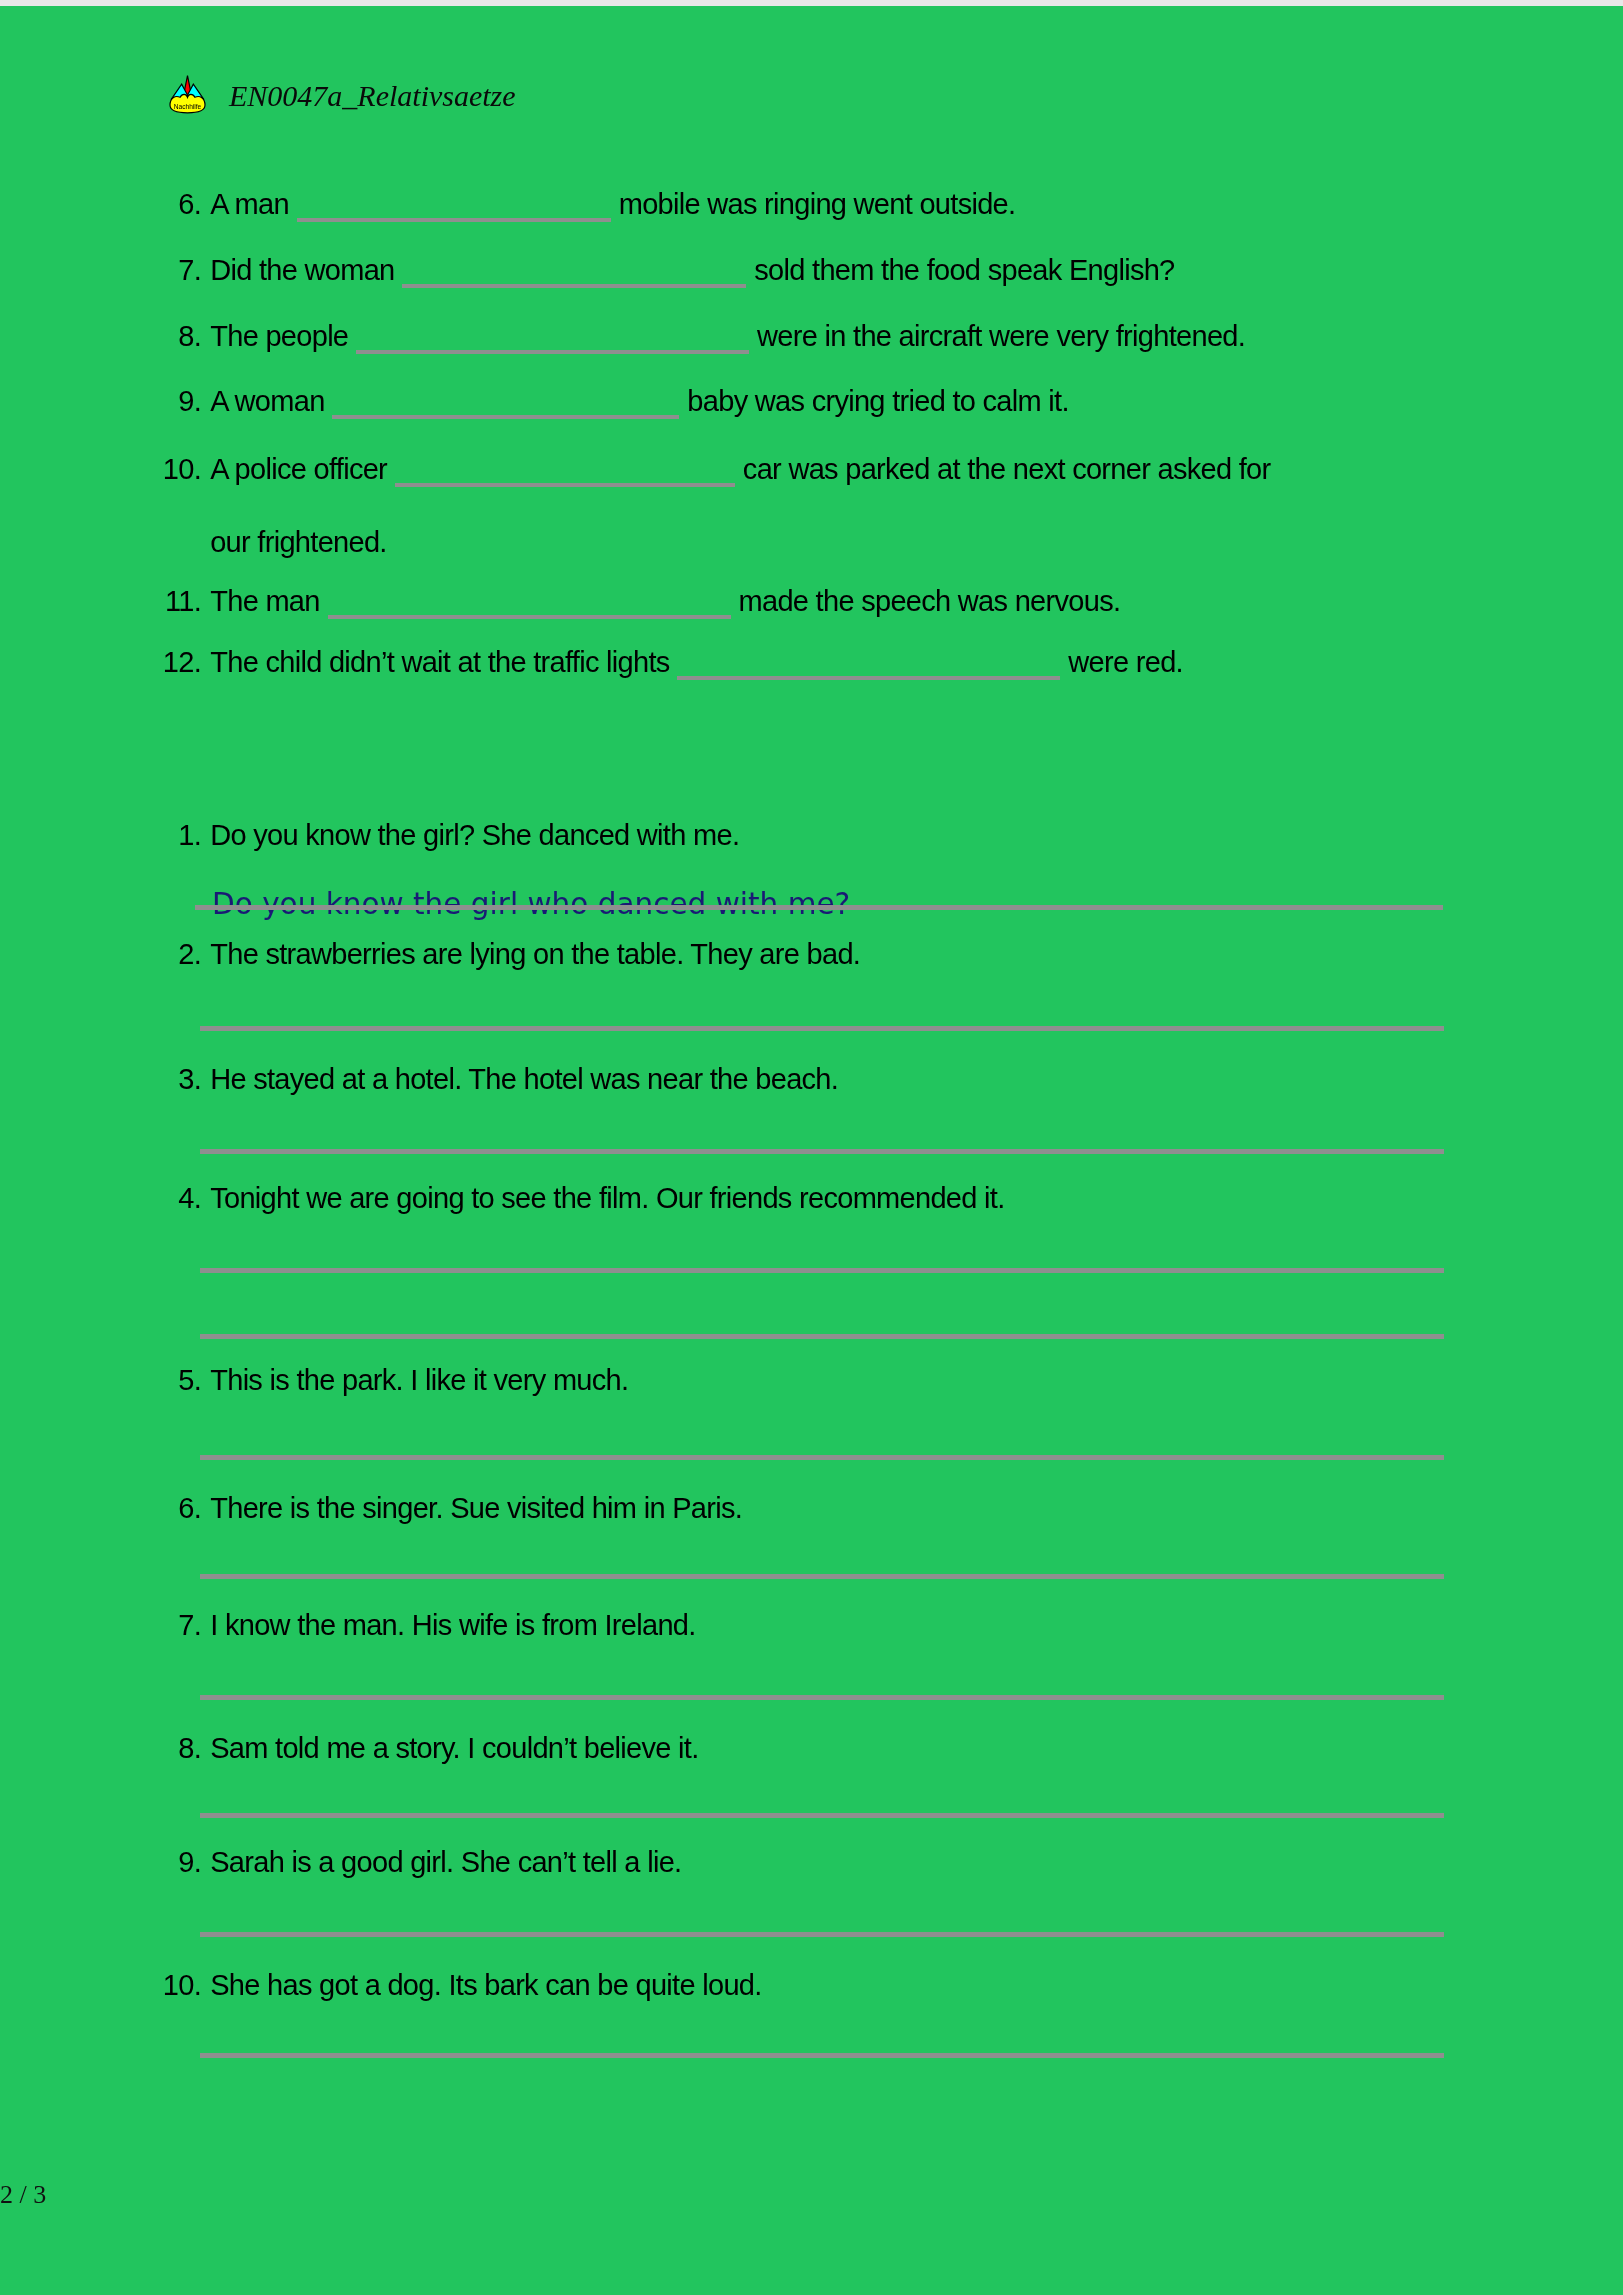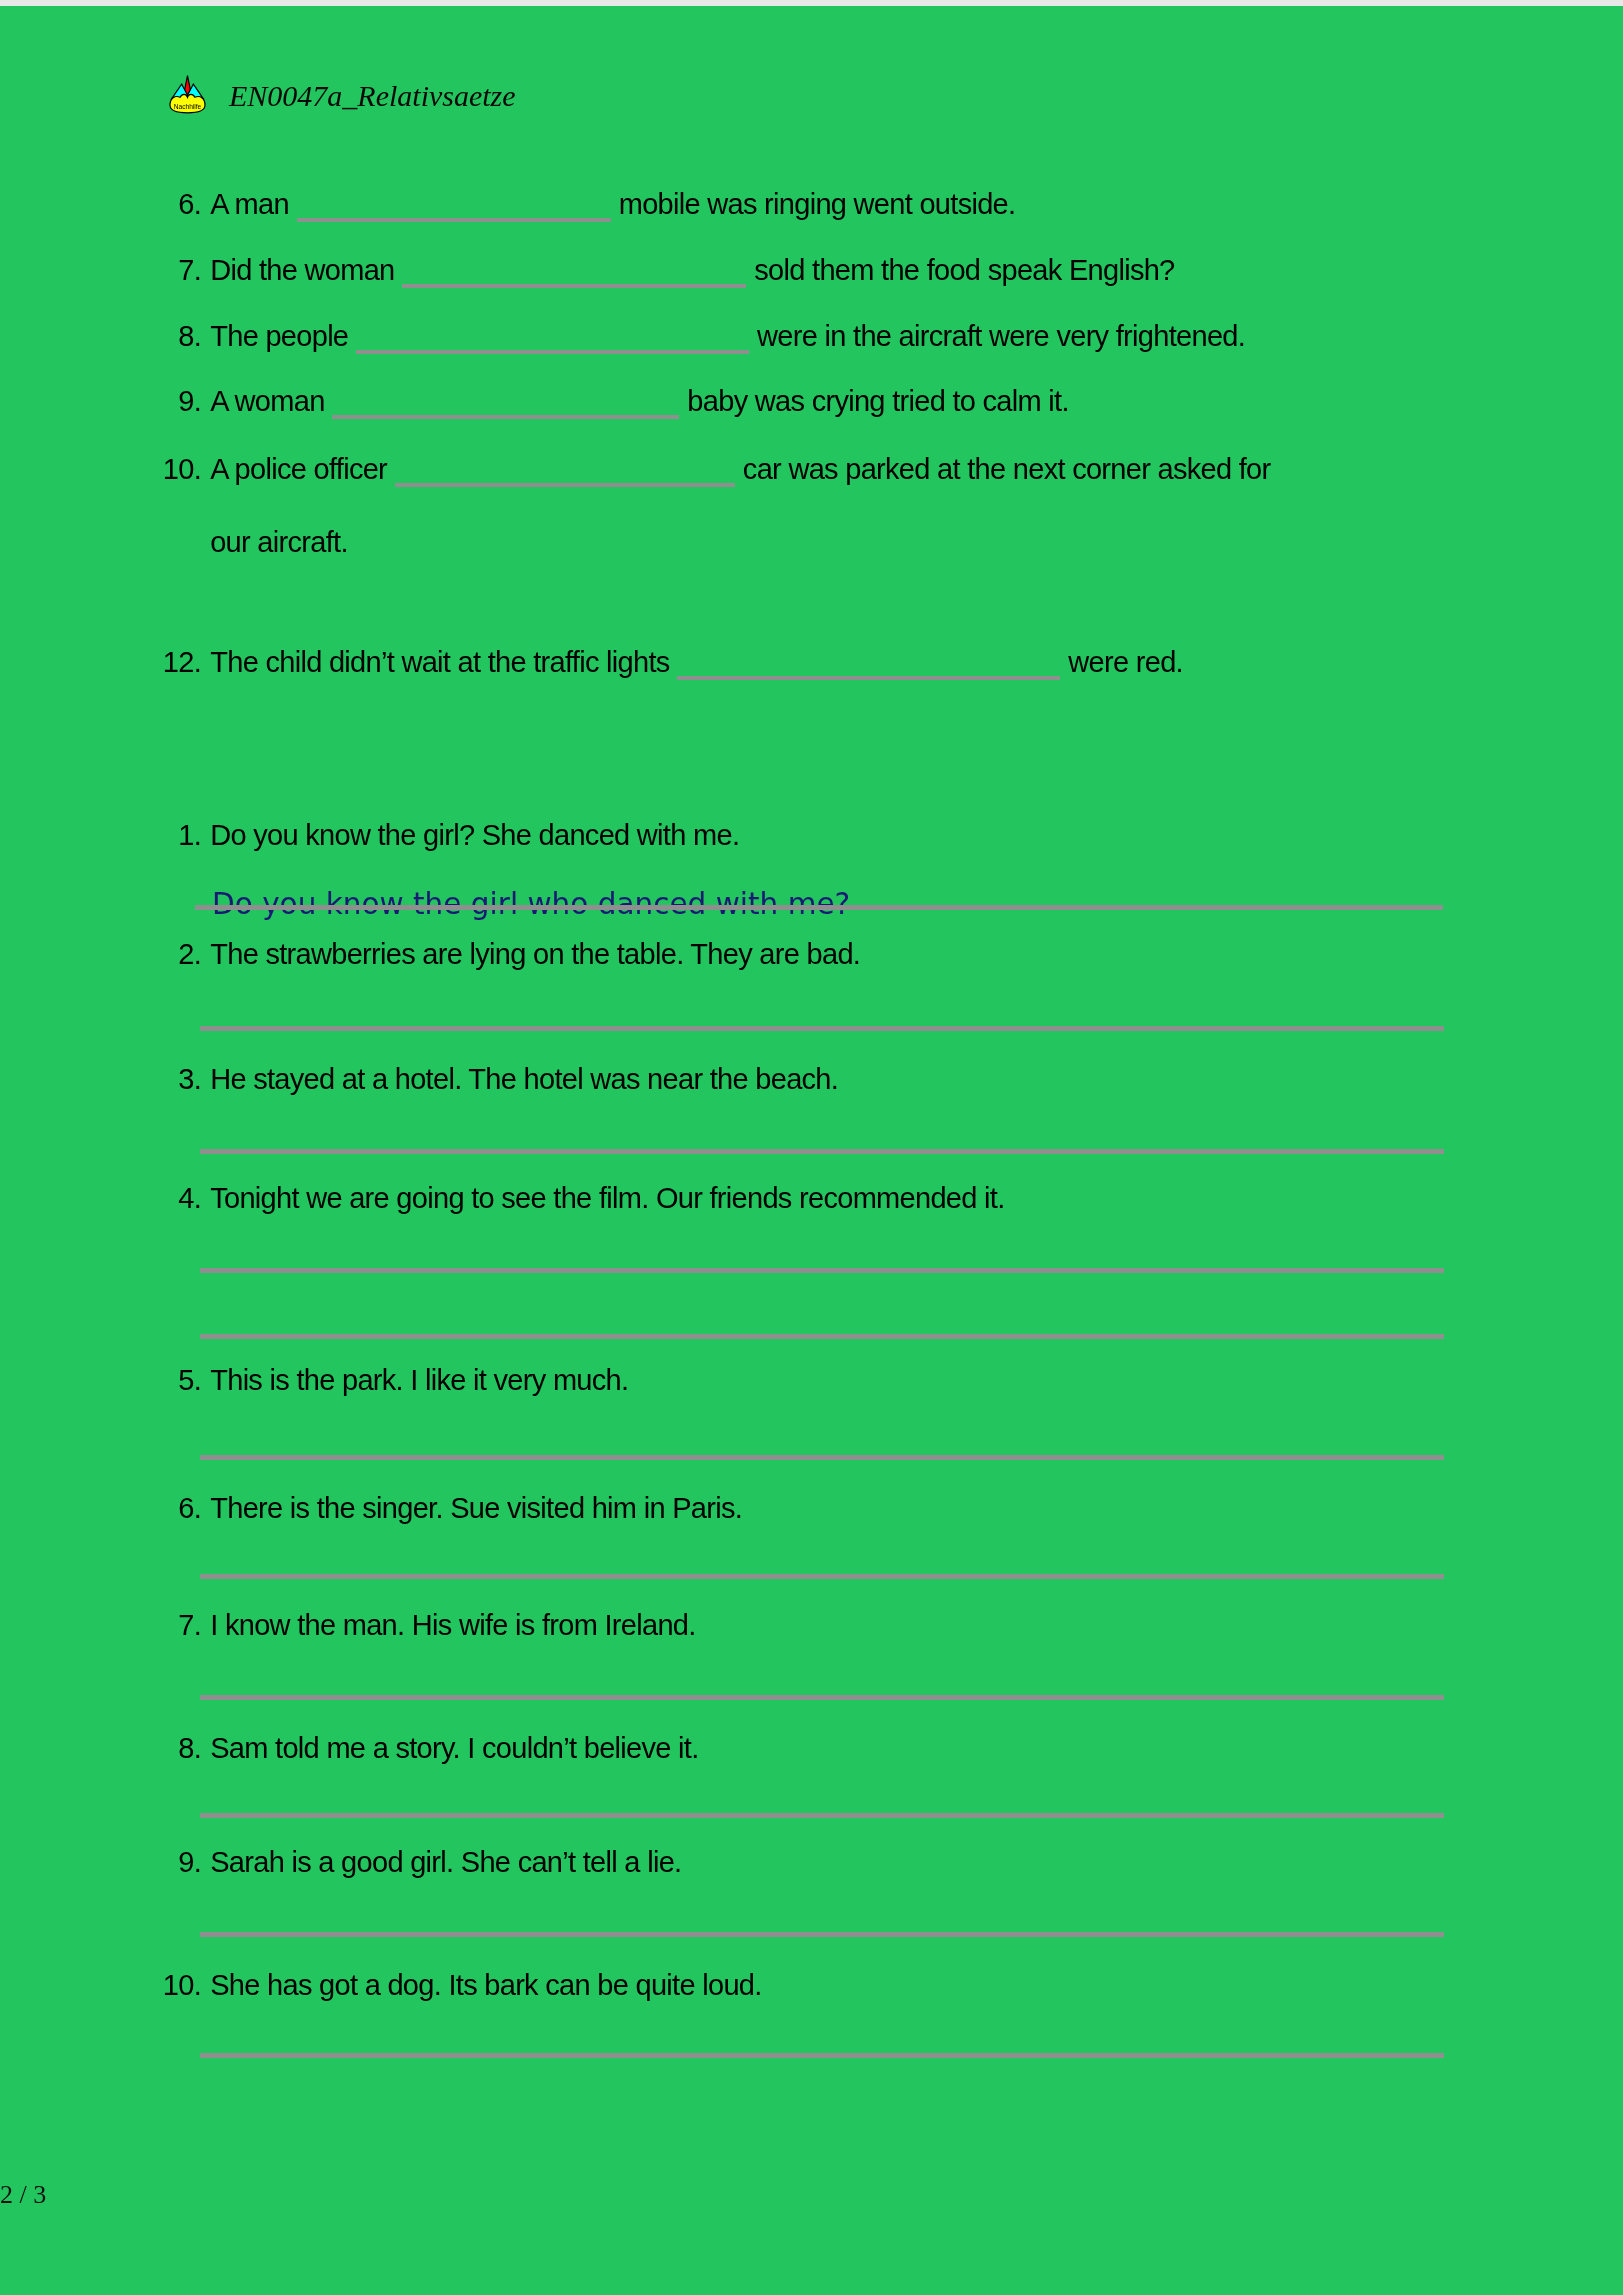--- a/index.html
+++ b/index.html
@@ -58,21 +58,25 @@
   <div class="row" style="top:313px">
     <span class="num">8.</span>
     <span class="body"><span>The people</span><span class="blank" style="width:393px"></span><span>were in the aircraft were very frightened.</span></span>
   </div>
   <div class="row" style="top:378px">
     <span class="num">9.</span>
     <span class="body"><span>A woman</span><span class="blank" style="width:347px"></span><span>baby was crying tried to calm it.</span></span>
   </div>
   <div class="row" style="top:446px">
     <span class="num">10.</span>
-    <span class="body"><span>A police officer</span><span class="blank" style="width:340px"></span><span>car was parked at the next corner asked for</span><span class="cont" style="margin-top:38px">our aircraft.</span></span>
+    <span class="body"><span>A police officer</span><span class="blank" style="width:340px"></span><span>car was parked at the next corner asked for</span><span class="cont" style="margin-top:38px">our frightened.</span></span>
+  </div>
+  <div class="row" style="top:578px">
+    <span class="num">11.</span>
+    <span class="body"><span>The man</span><span class="blank" style="width:403px"></span><span>made the speech was nervous.</span></span>
   </div>
   <div class="row" style="top:639px">
     <span class="num">12.</span>
     <span class="body"><span>The child didn’t wait at the traffic lights</span><span class="blank" style="width:383px"></span><span>were red.</span></span>
   </div>
 
 
   <div class="row" style="top:812px">
     <span class="num">1.</span>
     <span class="body">Do you know the girl? She danced with me.</span>

